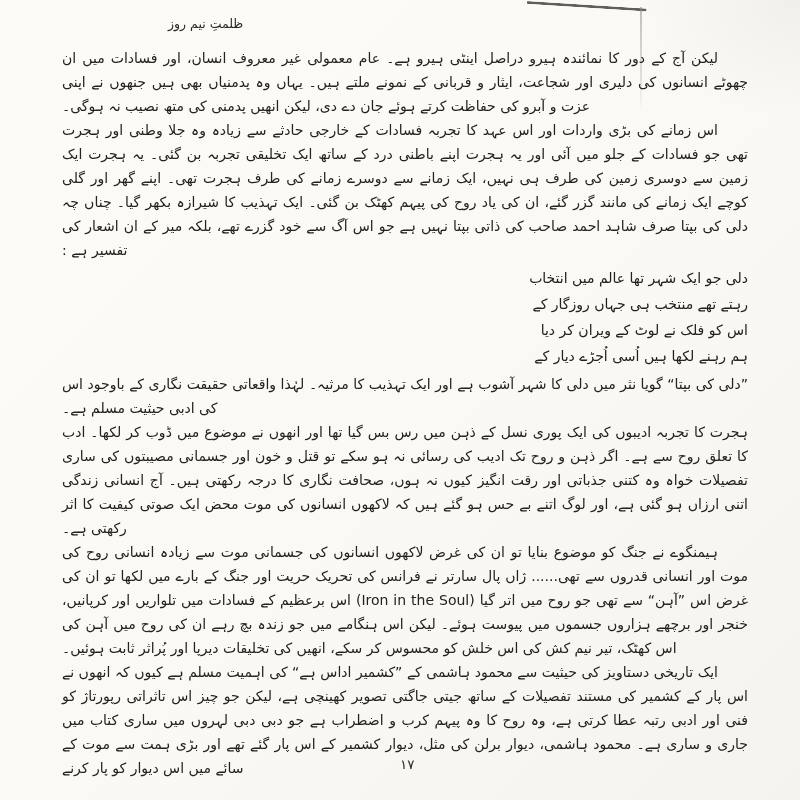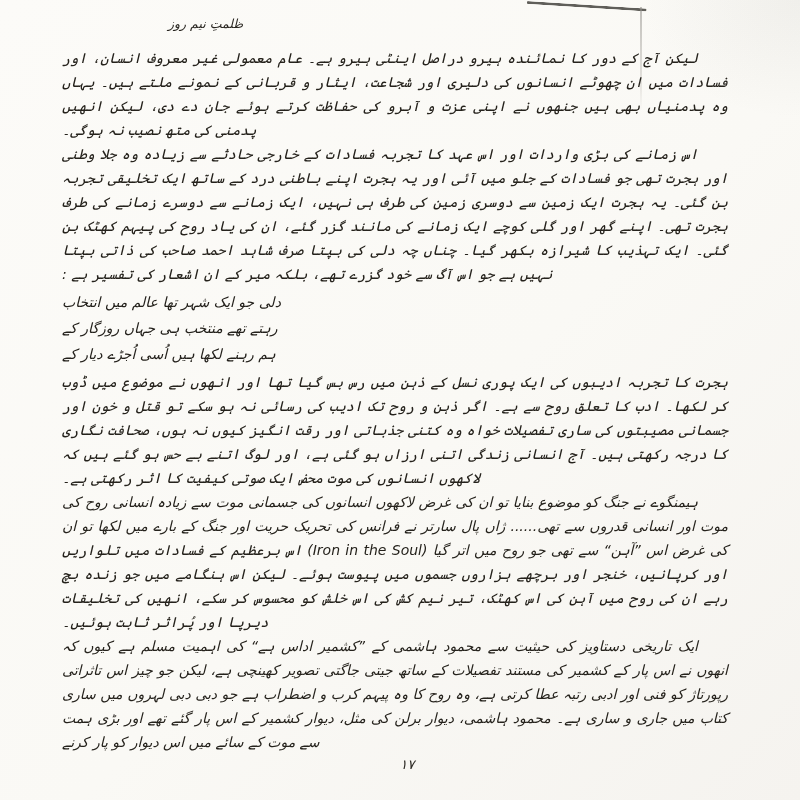--- a/index.html
+++ b/index.html
@@ -4,40 +4,39 @@
 <style>
   html,body{margin:0;padding:0;}
   body{
     width:800px;height:800px;position:relative;overflow:hidden;
     background:#efedea;
     font-family:"DejaVu Sans",sans-serif;
   }
   .page{
     position:absolute;inset:0;
     background:linear-gradient(135deg,#fcfbf8 0%,#faf9f5 55%,#f5f3ef 100%);
-    font-style:italic;
   }
   .running-title{
     position:absolute;top:16px;left:168px;
     font-size:12.5px;color:#2a2722;direction:rtl;
     letter-spacing:0;
   }
   .body-text{
-    position:absolute;top:46px;left:62px;right:72px;
+    position:absolute;top:46px;left:62px;right:52px;
     direction:rtl;text-align:justify;
     font-size:14px;line-height:24px;color:#25221c;
   }
   .body-text p{
     margin:0;padding:0;
     text-align:justify;
     text-align-last:left;
   }
   .body-text p.indent{ text-indent:30px; }
   .verse{
-    direction:rtl;text-align:left;
+    direction:rtl;text-align:right;
     line-height:26px;
     margin:3px 0 3px 0;
     color:#23201b;
   }
   .verse-line{ display:block; }
   .page-number{
     position:absolute;top:756px;left:400px;
     font-size:13.5px;color:#2e2b26;
   }
   
@@ -67,21 +66,23 @@
   <div class="artifact-vline"></div>
 
   <div class="running-title">ظلمتِ نیم روز</div>
 
   <div class="body-text">
       <p class="indent">لیکن آج کے دور کا نمائندہ ہیرو دراصل اینٹی ہیرو ہے۔ عام معمولی غیر معروف انسان، اور فسادات میں ان چھوٹے انسانوں کی دلیری اور شجاعت، ایثار و قربانی کے نمونے ملتے ہیں۔ یہاں وہ پدمنیاں بھی ہیں جنھوں نے اپنی عزت و آبرو کی حفاظت کرتے ہوئے جان دے دی، لیکن انھیں پدمنی کی متھ نصیب نہ ہوگی۔</p>
       <p class="indent">اس زمانے کی بڑی واردات اور اس عہد کا تجربہ فسادات کے خارجی حادثے سے زیادہ وہ جلا وطنی اور ہجرت تھی جو فسادات کے جلو میں آئی اور یہ ہجرت اپنے باطنی درد کے ساتھ ایک تخلیقی تجربہ بن گئی۔ یہ ہجرت ایک زمین سے دوسری زمین کی طرف ہی نہیں، ایک زمانے سے دوسرے زمانے کی طرف ہجرت تھی۔ اپنے گھر اور گلی کوچے ایک زمانے کی مانند گزر گئے، ان کی یاد روح کی پیہم کھٹک بن گئی۔ ایک تہذیب کا شیرازہ بکھر گیا۔ چناں چہ دلی کی بپتا صرف شاہد احمد صاحب کی ذاتی بپتا نہیں ہے جو اس آگ سے خود گزرے تھے، بلکہ میر کے ان اشعار کی تفسیر ہے :</p>
       <div class="verse">
         <span class="verse-line">دلی جو ایک شہر تھا عالم میں انتخاب</span>
         <span class="verse-line">رہتے تھے منتخب ہی جہاں روزگار کے</span>
+        <span class="verse-line">اس کو فلک نے لوٹ کے ویران کر دیا</span>
         <span class="verse-line">ہم رہنے لکھا ہیں اُسی اُجڑے دیار کے</span>
       </div>
+      <p>”دلی کی بپتا“ گویا نثر میں دلی کا شہر آشوب ہے اور ایک تہذیب کا مرثیہ۔ لہٰذا واقعاتی حقیقت نگاری کے باوجود اس کی ادبی حیثیت مسلم ہے۔</p>
       <p>ہجرت کا تجربہ ادیبوں کی ایک پوری نسل کے ذہن میں رس بس گیا تھا اور انھوں نے موضوع میں ڈوب کر لکھا۔ ادب کا تعلق روح سے ہے۔ اگر ذہن و روح تک ادیب کی رسائی نہ ہو سکے تو قتل و خون اور جسمانی مصیبتوں کی ساری تفصیلات خواہ وہ کتنی جذباتی اور رقت انگیز کیوں نہ ہوں، صحافت نگاری کا درجہ رکھتی ہیں۔ آج انسانی زندگی اتنی ارزاں ہو گئی ہے، اور لوگ اتنے بے حس ہو گئے ہیں کہ لاکھوں انسانوں کی موت محض ایک صوتی کیفیت کا اثر رکھتی ہے۔</p>
       <p class="indent">ہیمنگوے نے جنگ کو موضوع بنایا تو ان کی غرض لاکھوں انسانوں کی جسمانی موت سے زیادہ انسانی روح کی موت اور انسانی قدروں سے تھی...... ژاں پال سارتر نے فرانس کی تحریک حریت اور جنگ کے بارے میں لکھا تو ان کی غرض اس ”آہن“ سے تھی جو روح میں اتر گیا (Iron in the Soul) اس برعظیم کے فسادات میں تلواریں اور کرپانیں، خنجر اور برچھے ہزاروں جسموں میں پیوست ہوئے۔ لیکن اس ہنگامے میں جو زندہ بچ رہے ان کی روح میں آہن کی اس کھٹک، تیر نیم کش کی اس خلش کو محسوس کر سکے، انھیں کی تخلیقات دیرپا اور پُراثر ثابت ہوئیں۔</p>
       <p class="indent">ایک تاریخی دستاویز کی حیثیت سے محمود ہاشمی کے ”کشمیر اداس ہے“ کی اہمیت مسلم ہے کیوں کہ انھوں نے اس پار کے کشمیر کی مستند تفصیلات کے ساتھ جیتی جاگتی تصویر کھینچی ہے، لیکن جو چیز اس تاثراتی رپورتاژ کو فنی اور ادبی رتبہ عطا کرتی ہے، وہ روح کا وہ پیہم کرب و اضطراب ہے جو دبی دبی لہروں میں ساری کتاب میں جاری و ساری ہے۔ محمود ہاشمی، دیوار برلن کی مثل، دیوار کشمیر کے اس پار گئے تھے اور بڑی ہمت سے موت کے سائے میں اس دیوار کو پار کرنے</p>
     </div>
 
   <div class="page-number">۱۷</div>
 </div>
 
 </body></html>

